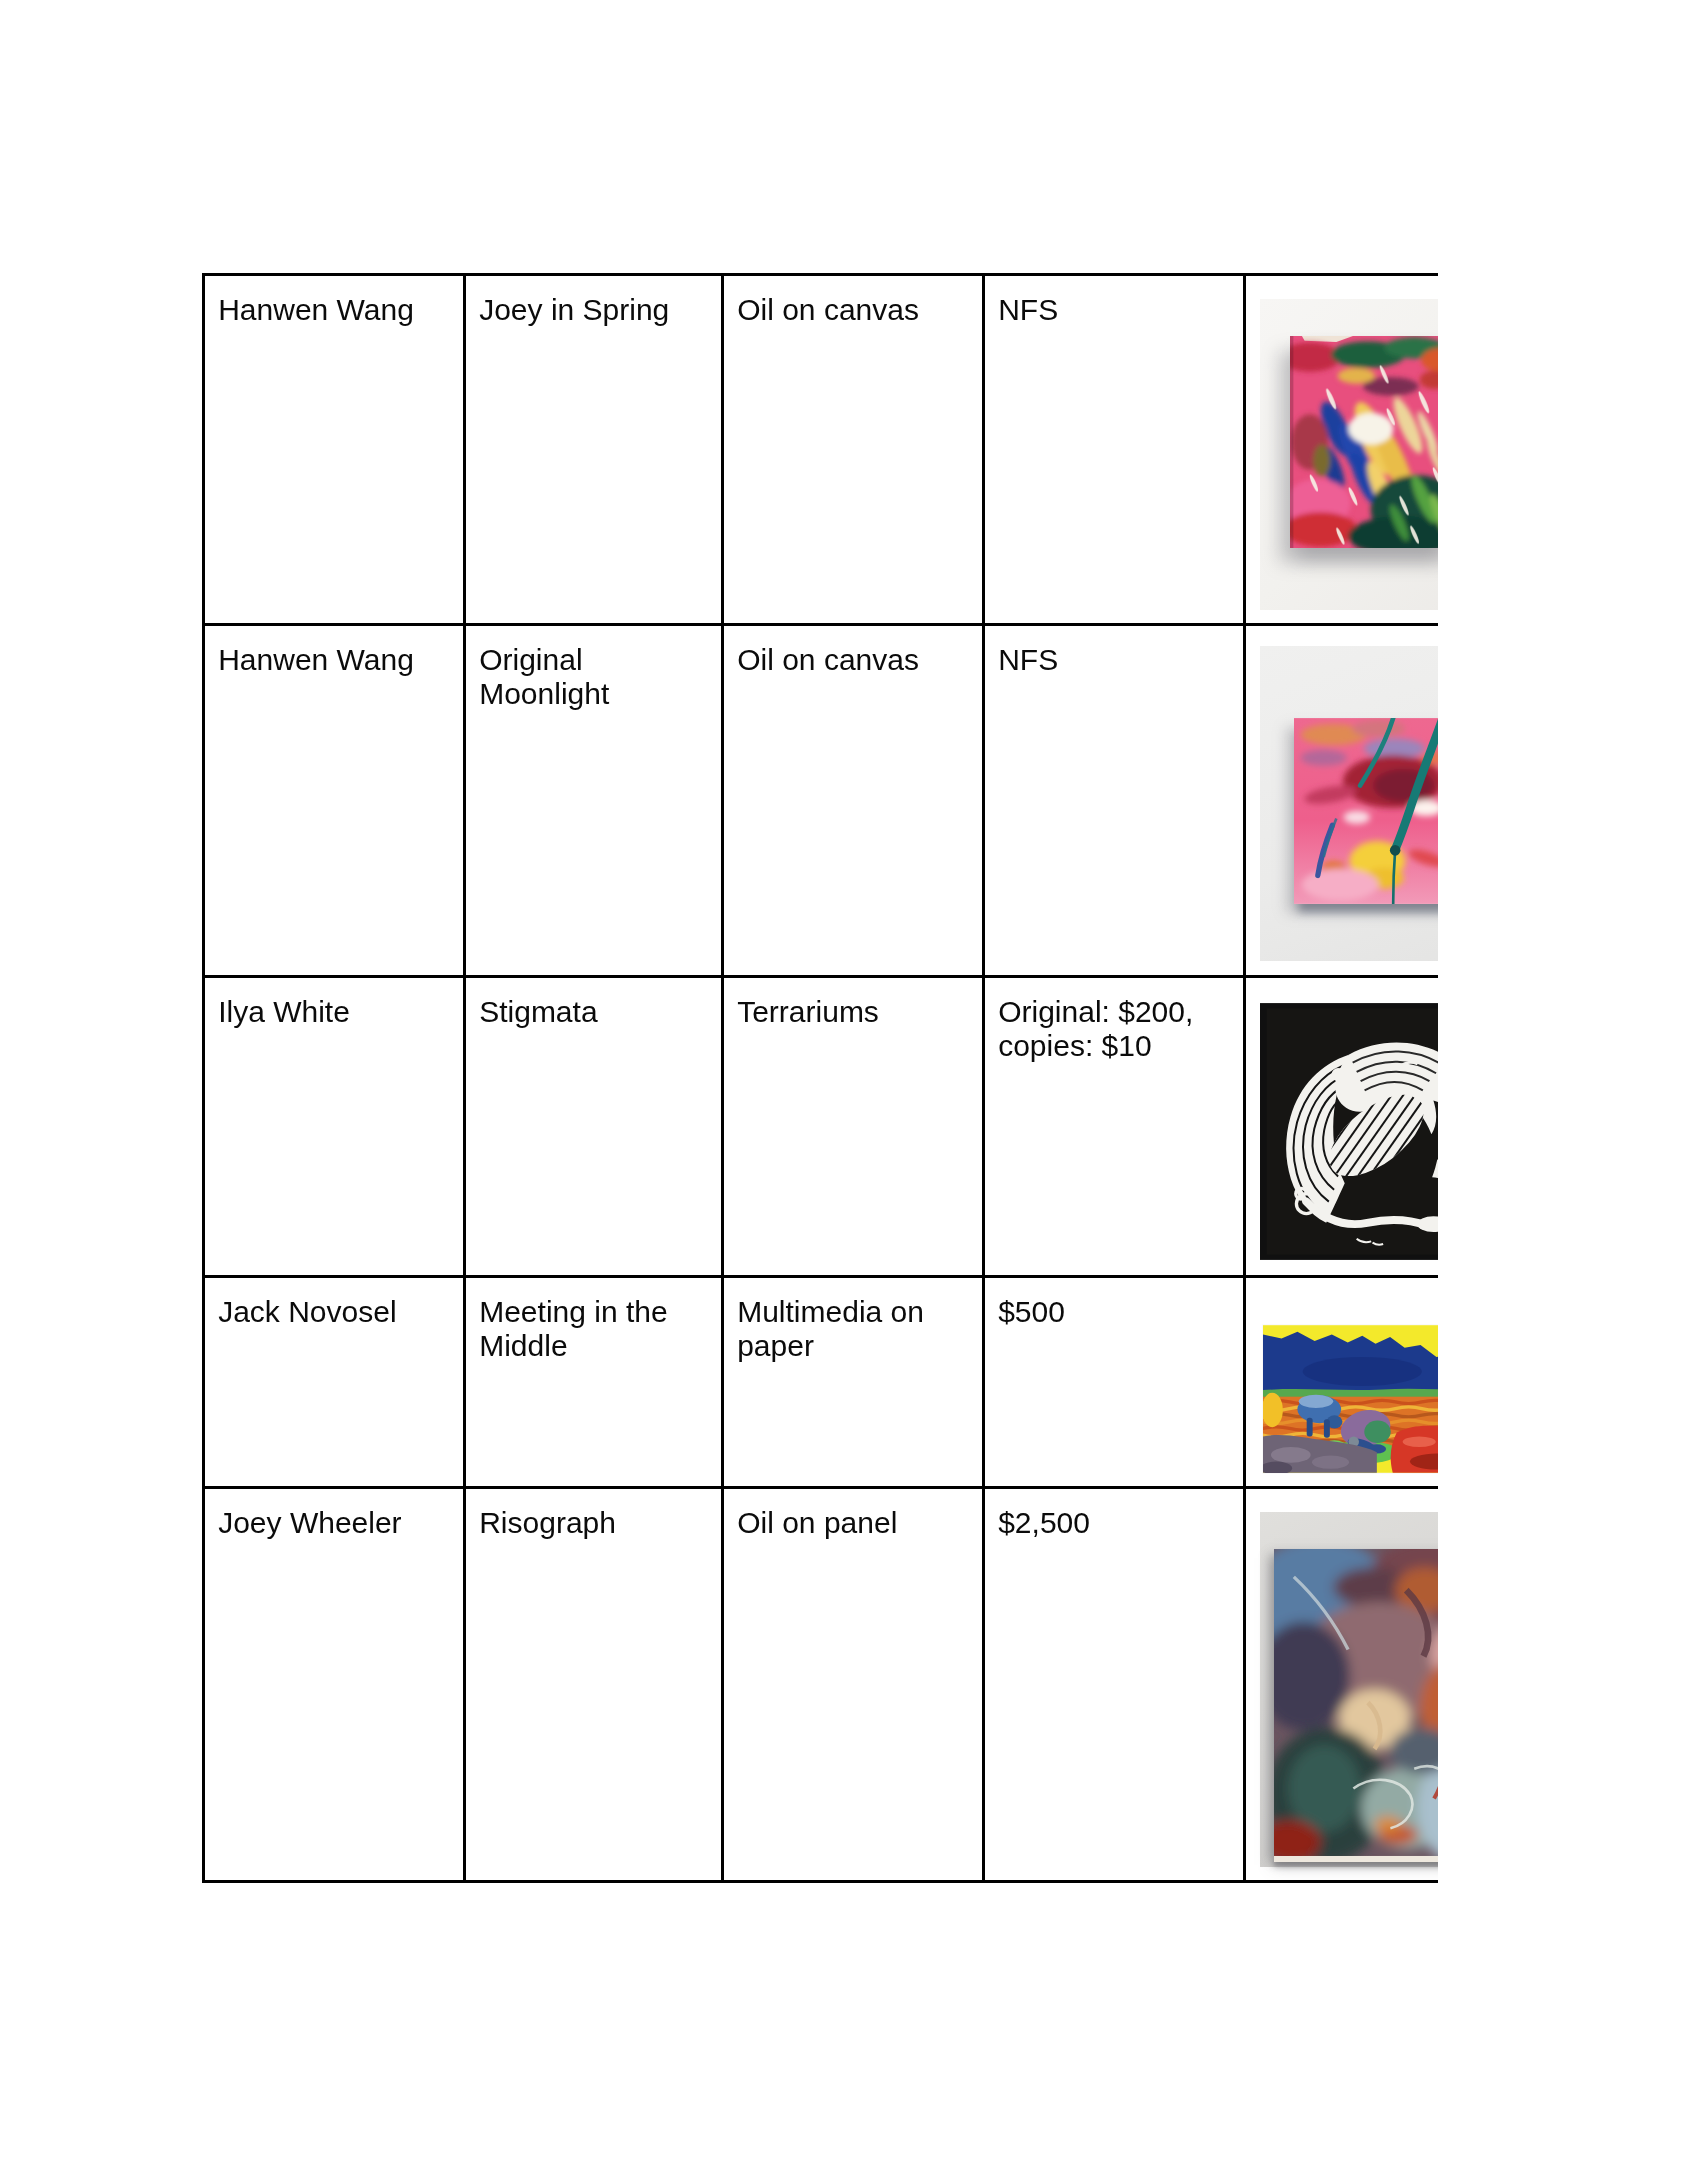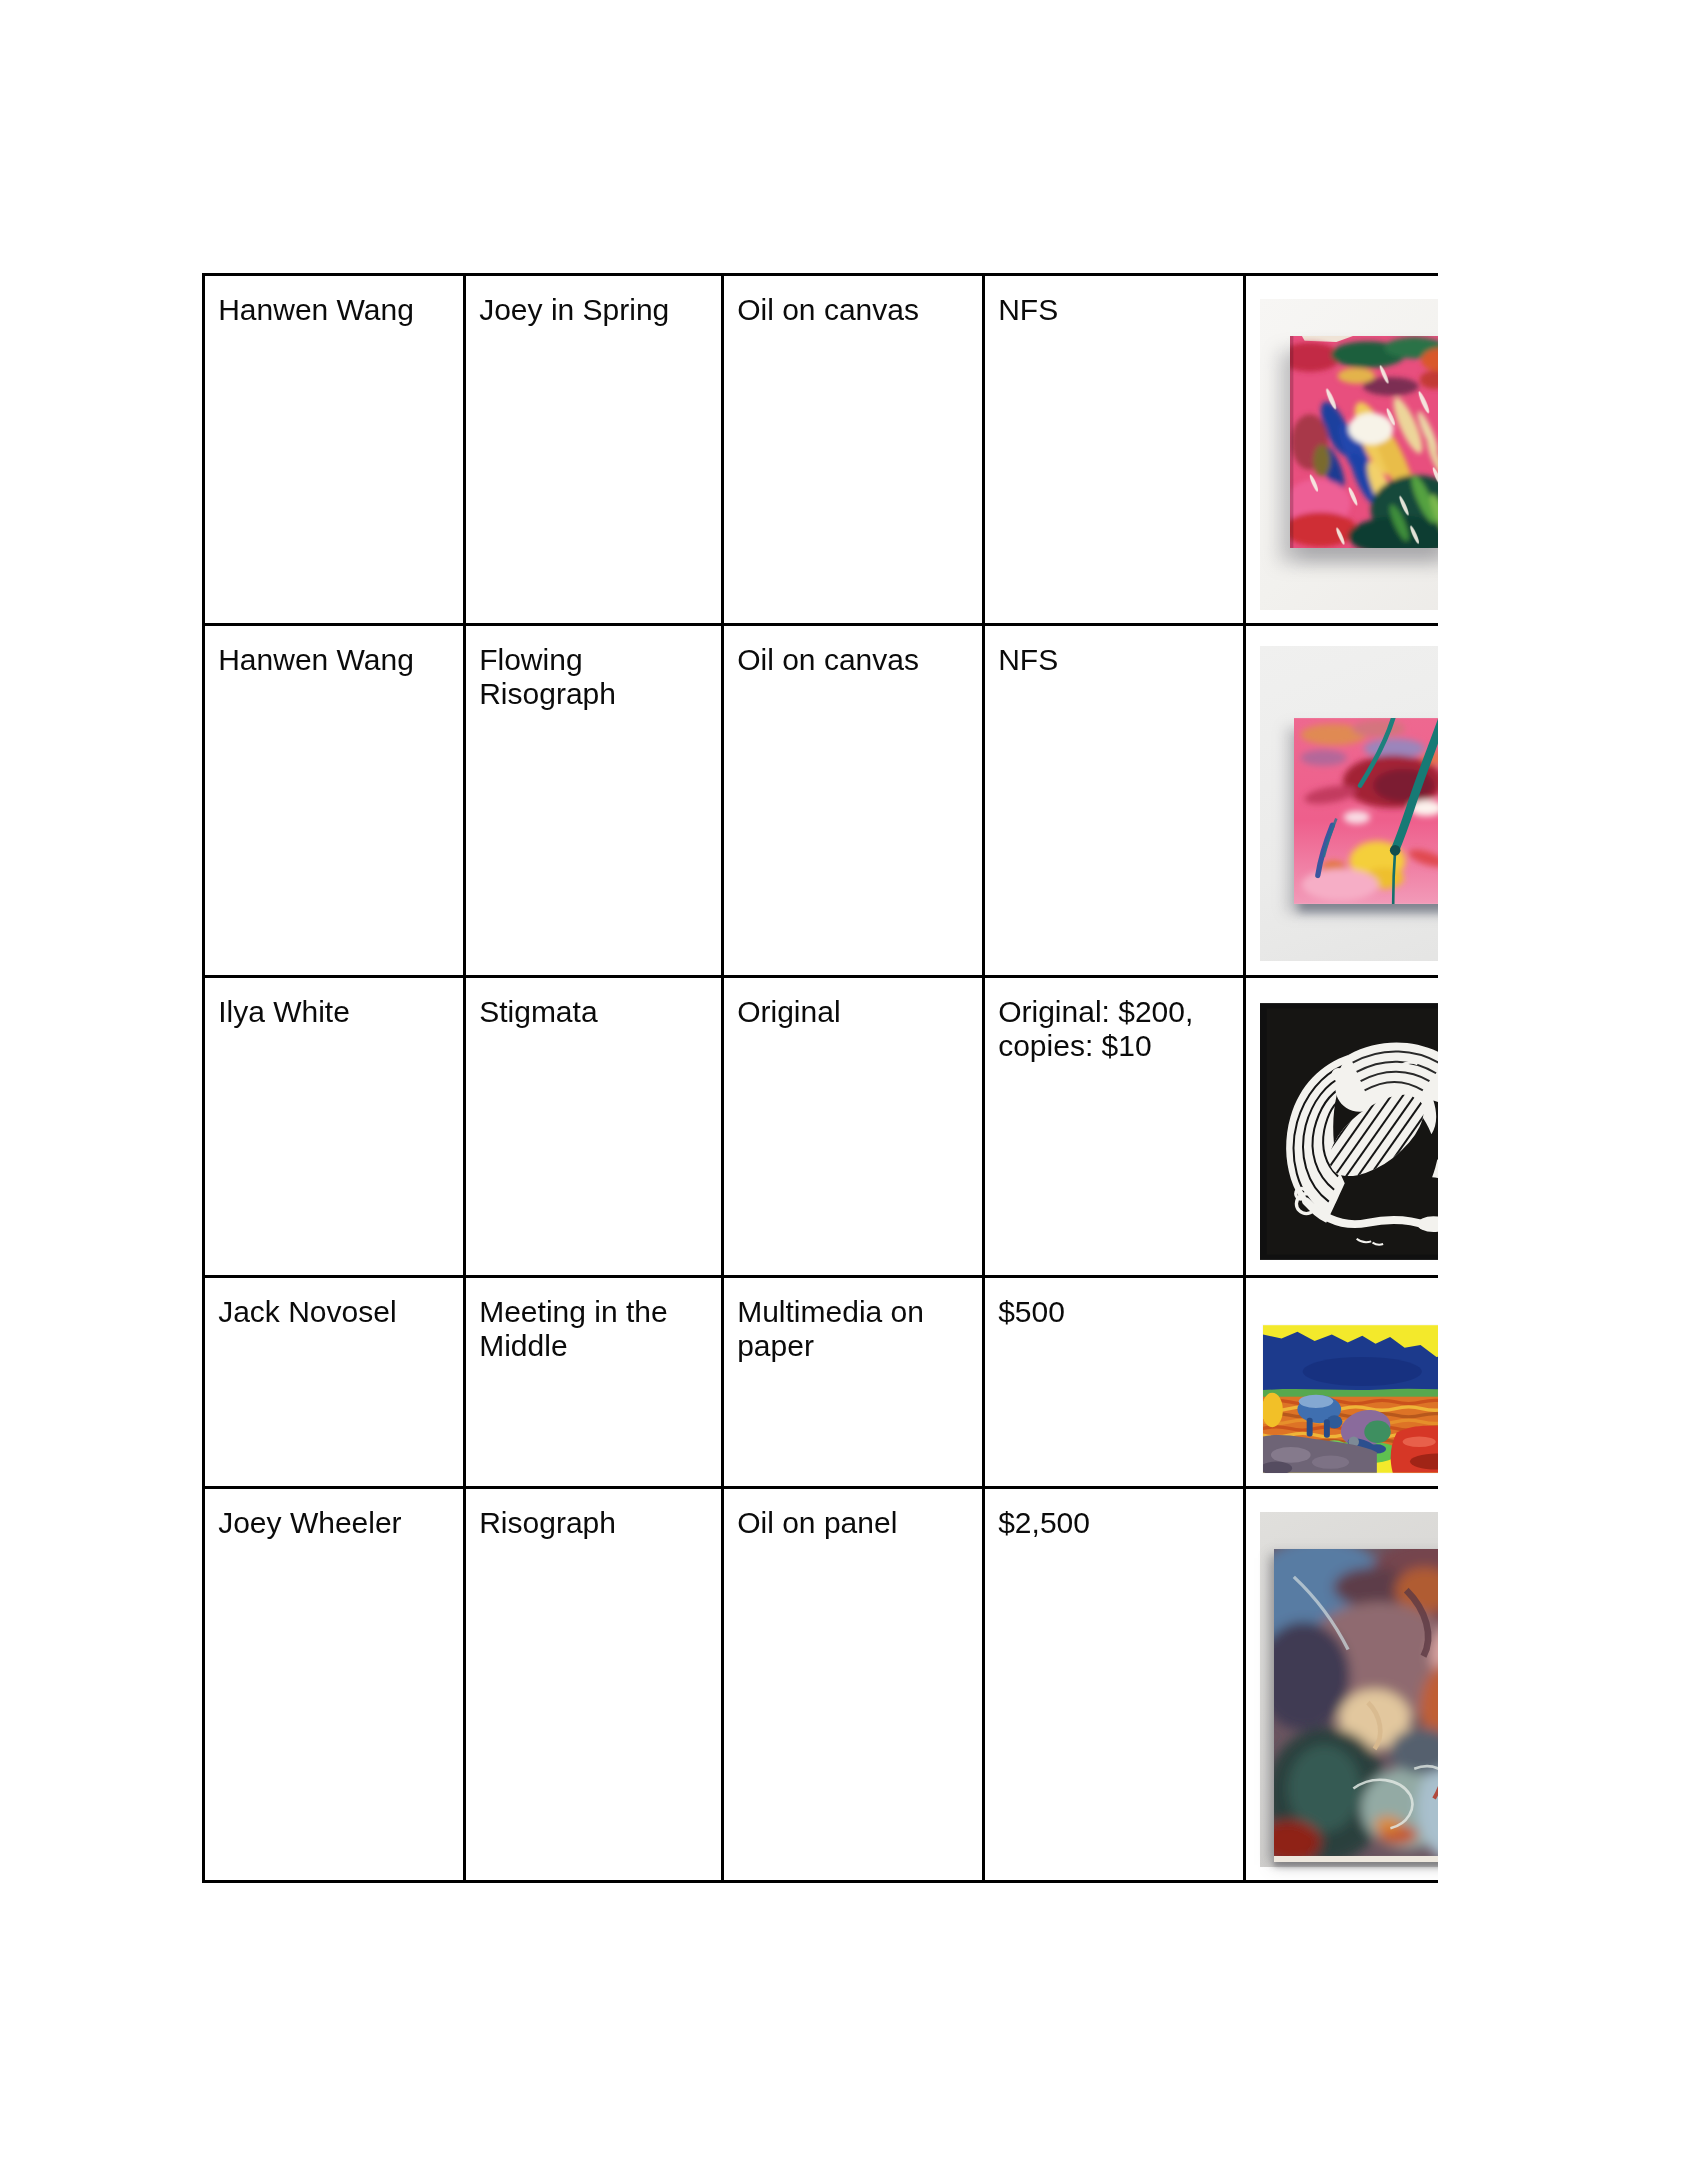--- a/index.html
+++ b/index.html
@@ -98,21 +98,21 @@
               </g>
               <rect width="5" height="320" fill="rgba(60,20,30,.25)"></rect>
             </svg>
           </div>
         </div>
       </td>
     </tr>
 
     <tr style="height:349px">
       <td><span>Hanwen Wang</span></td>
-      <td><span>Flowing Risograph</span></td>
+      <td><span>Original Moonlight</span></td>
       <td><span>Oil on canvas</span></td>
       <td><span>NFS</span></td>
       <td class="imgcell">
         <div class="photo photo-r2">
           <div class="paint-r2" role="img" aria-label="Pink abstract oil painting with teal diagonal ribbons, dark red center and yellow glow, hung on a pale wall">
             <svg width="162" height="186" viewBox="0 0 245 281">
               <defs>
                 <linearGradient id="g2" x1="0" y1="0" x2="0" y2="1">
                   <stop offset="0" stop-color="#ee6890"></stop>
                       <stop offset="0.55" stop-color="#ee5f8c"></stop>
@@ -148,21 +148,21 @@
               <path d="M64,152 C57,170 50,190 45,210" stroke="#2b6f8e" stroke-width="4" fill="none" opacity=".8"></path>
             </svg>
           </div>
         </div>
       </td>
     </tr>
 
     <tr style="height:300px">
       <td><span>Ilya White</span></td>
       <td><span>Stigmata</span></td>
-      <td><span>Original</span></td>
+      <td><span>Terrariums</span></td>
       <td><span>Original: $200, copies: $10</span></td>
       <td class="imgcell">
         <div class="art-r3" role="img" aria-label="Black and white risograph print of swirling wave-like organic forms with fine line hatching on a black ground">
           <svg width="233" height="257" viewBox="0 0 352 388">
             <defs>
               <clipPath id="almond">
                     <ellipse cx="176" cy="200" rx="84" ry="42" transform="rotate(-38 176 200)"></ellipse>
                   </clipPath>
             </defs>
             <rect width="352" height="388" fill="#101010"></rect>

